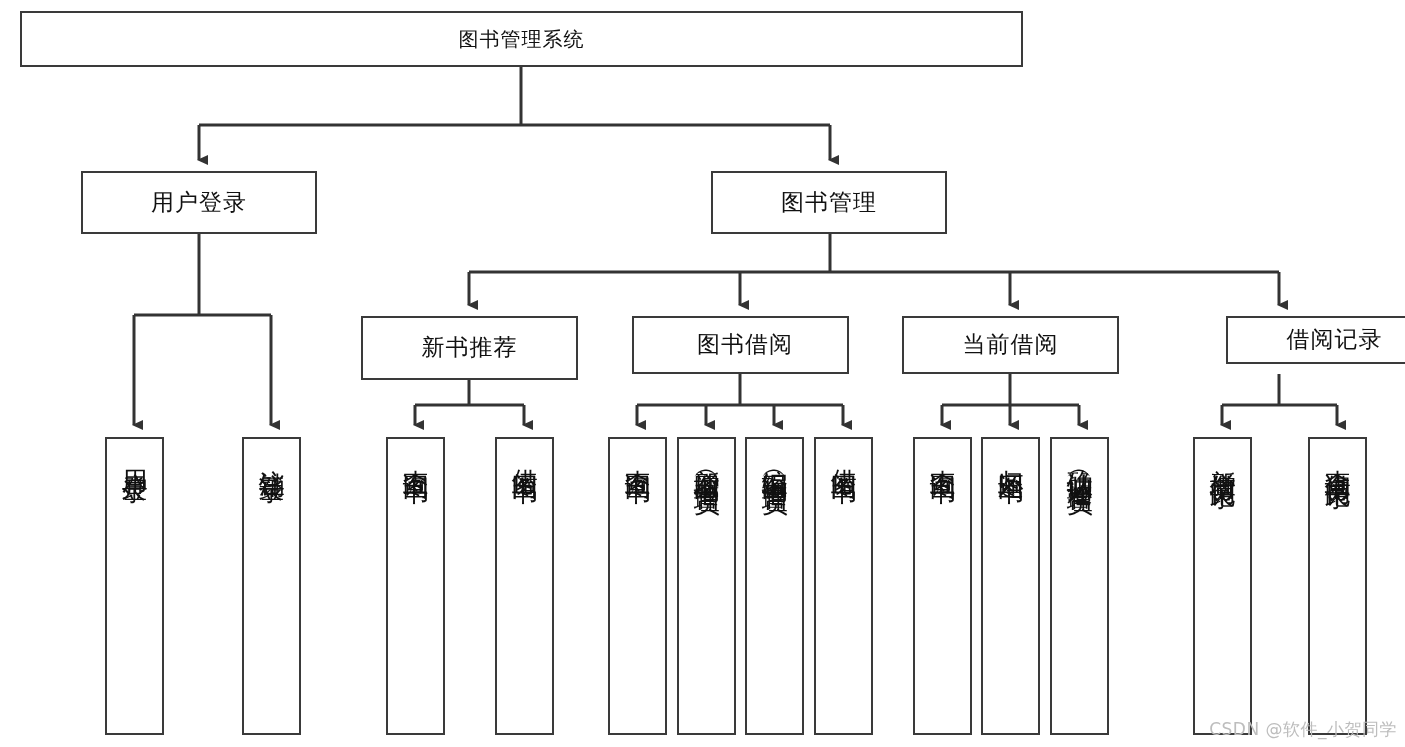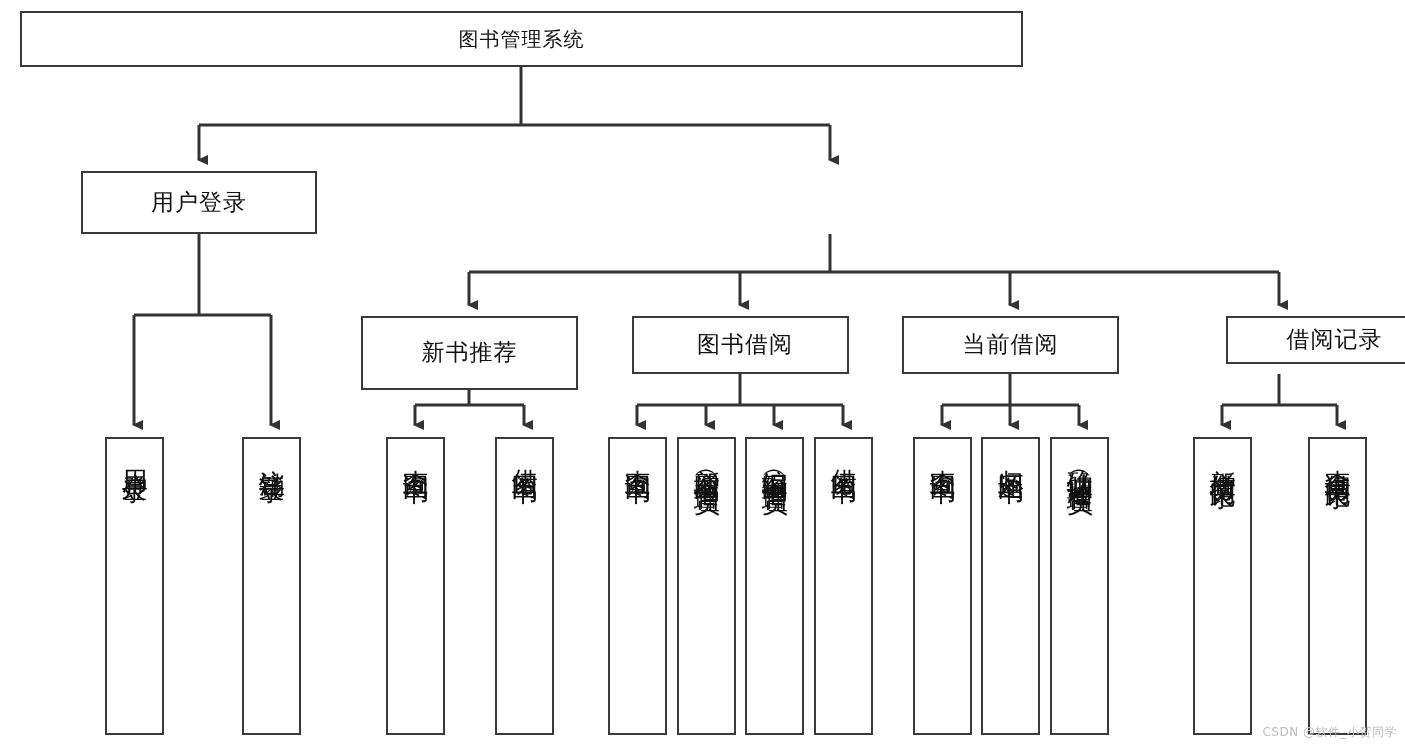--- a/index.html
+++ b/index.html
@@ -55,21 +55,21 @@
     font-size: 26px;
     line-height: 1.06;
     letter-spacing: 3px;
     white-space: nowrap;
     color: #111111;
   }
   .watermark {
     position: absolute;
     right: 8px;
     bottom: 6px;
-    font-size: 12px;
+    font-size: 17px;
     color: #bdbdbd;
     letter-spacing: 0.5px;
     white-space: nowrap;
   }
 </style>
 </head>
 <body>
 
 <div id="canvas">
 
@@ -123,22 +123,25 @@
     </g>
   </svg>
 
   <div class="node horiz root" style="left:20px; top:11px; width:1003px; height:56px;">
     <span>图书管理系统</span>
   </div>
 
   <div class="node horiz" style="left:81px; top:171px; width:236px; height:63px;">
     <span>用户登录</span>
   </div>
+  <div class="node horiz" style="left:711px; top:171px; width:236px; height:63px;">
+    <span>图书管理</span>
+  </div>
 
-  <div class="node horiz" style="left:361px; top:316px; width:217px; height:74px;">
+  <div class="node horiz" style="left:361px; top:316px; width:217px; height:64px;">
     <span>新书推荐</span>
   </div>
   <div class="node horiz" style="left:632px; top:316px; width:217px; height:58px;padding-left:9px;">
     <span>图书借阅</span>
   </div>
   <div class="node horiz" style="left:902px; top:316px; width:217px; height:58px;">
     <span>当前借阅</span>
   </div>
   <div class="node horiz" style="left:1226px; top:316px; width:217px; height:48px;">
     <span>借阅记录</span>

